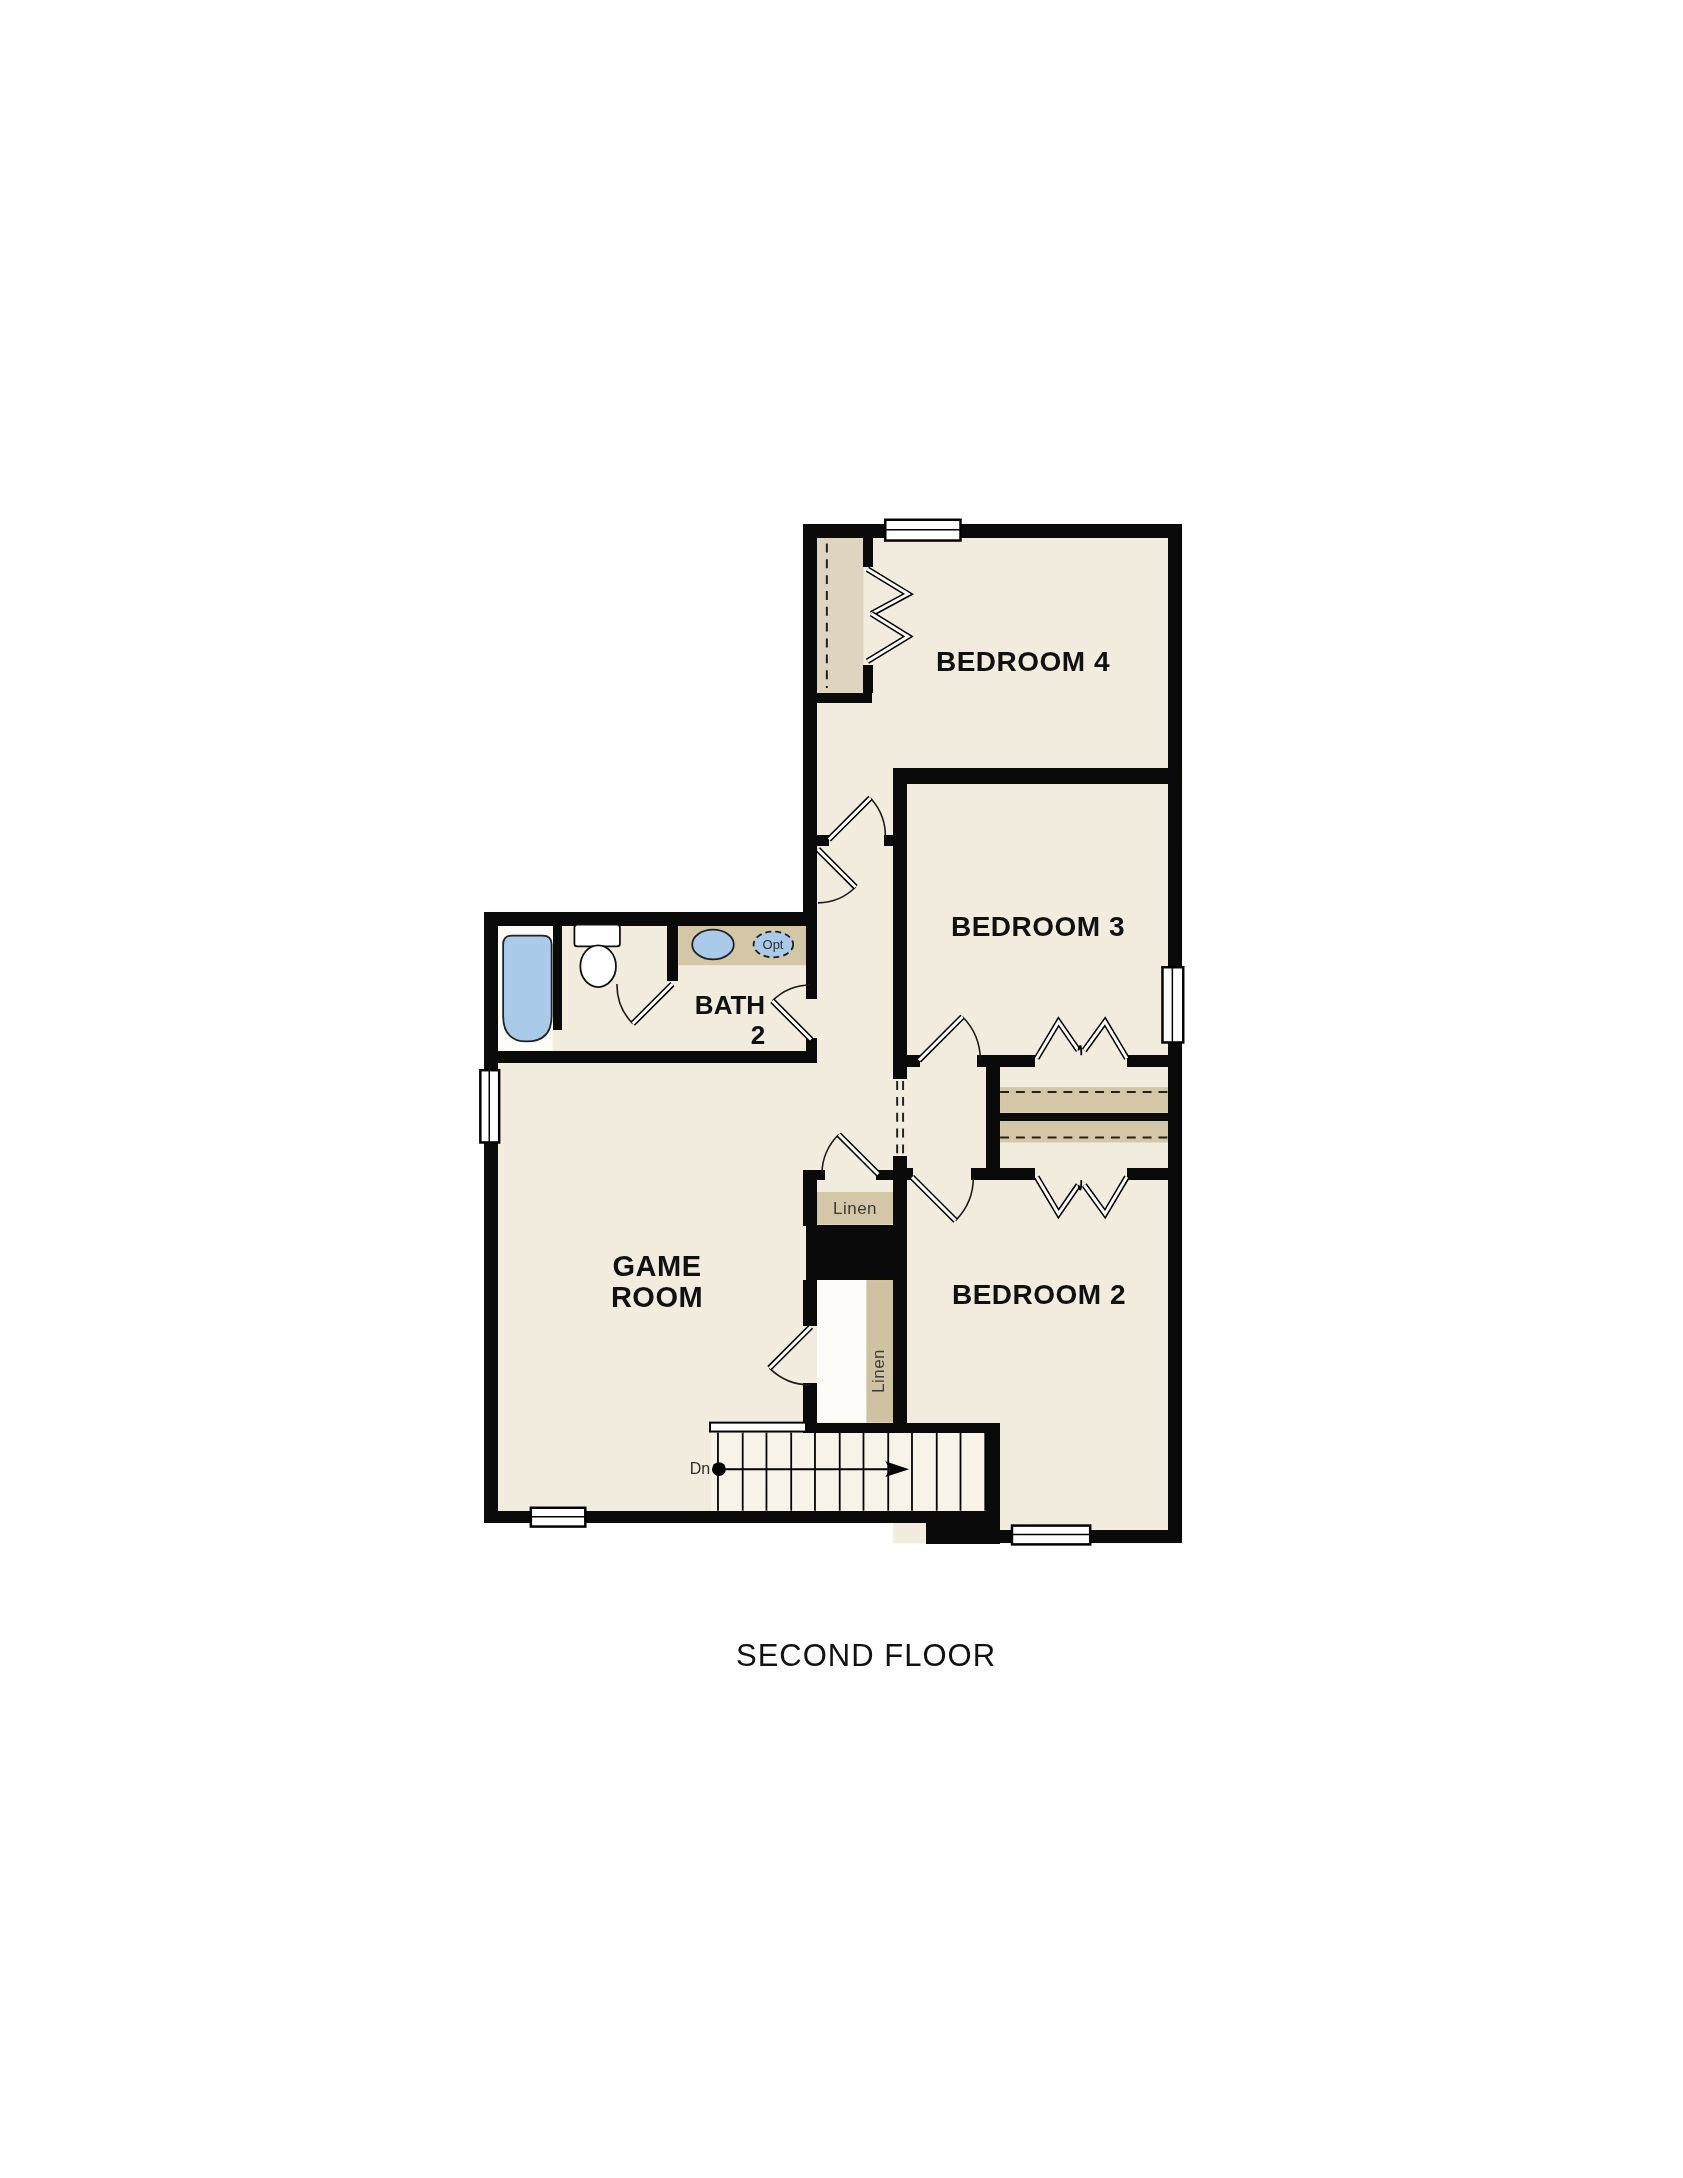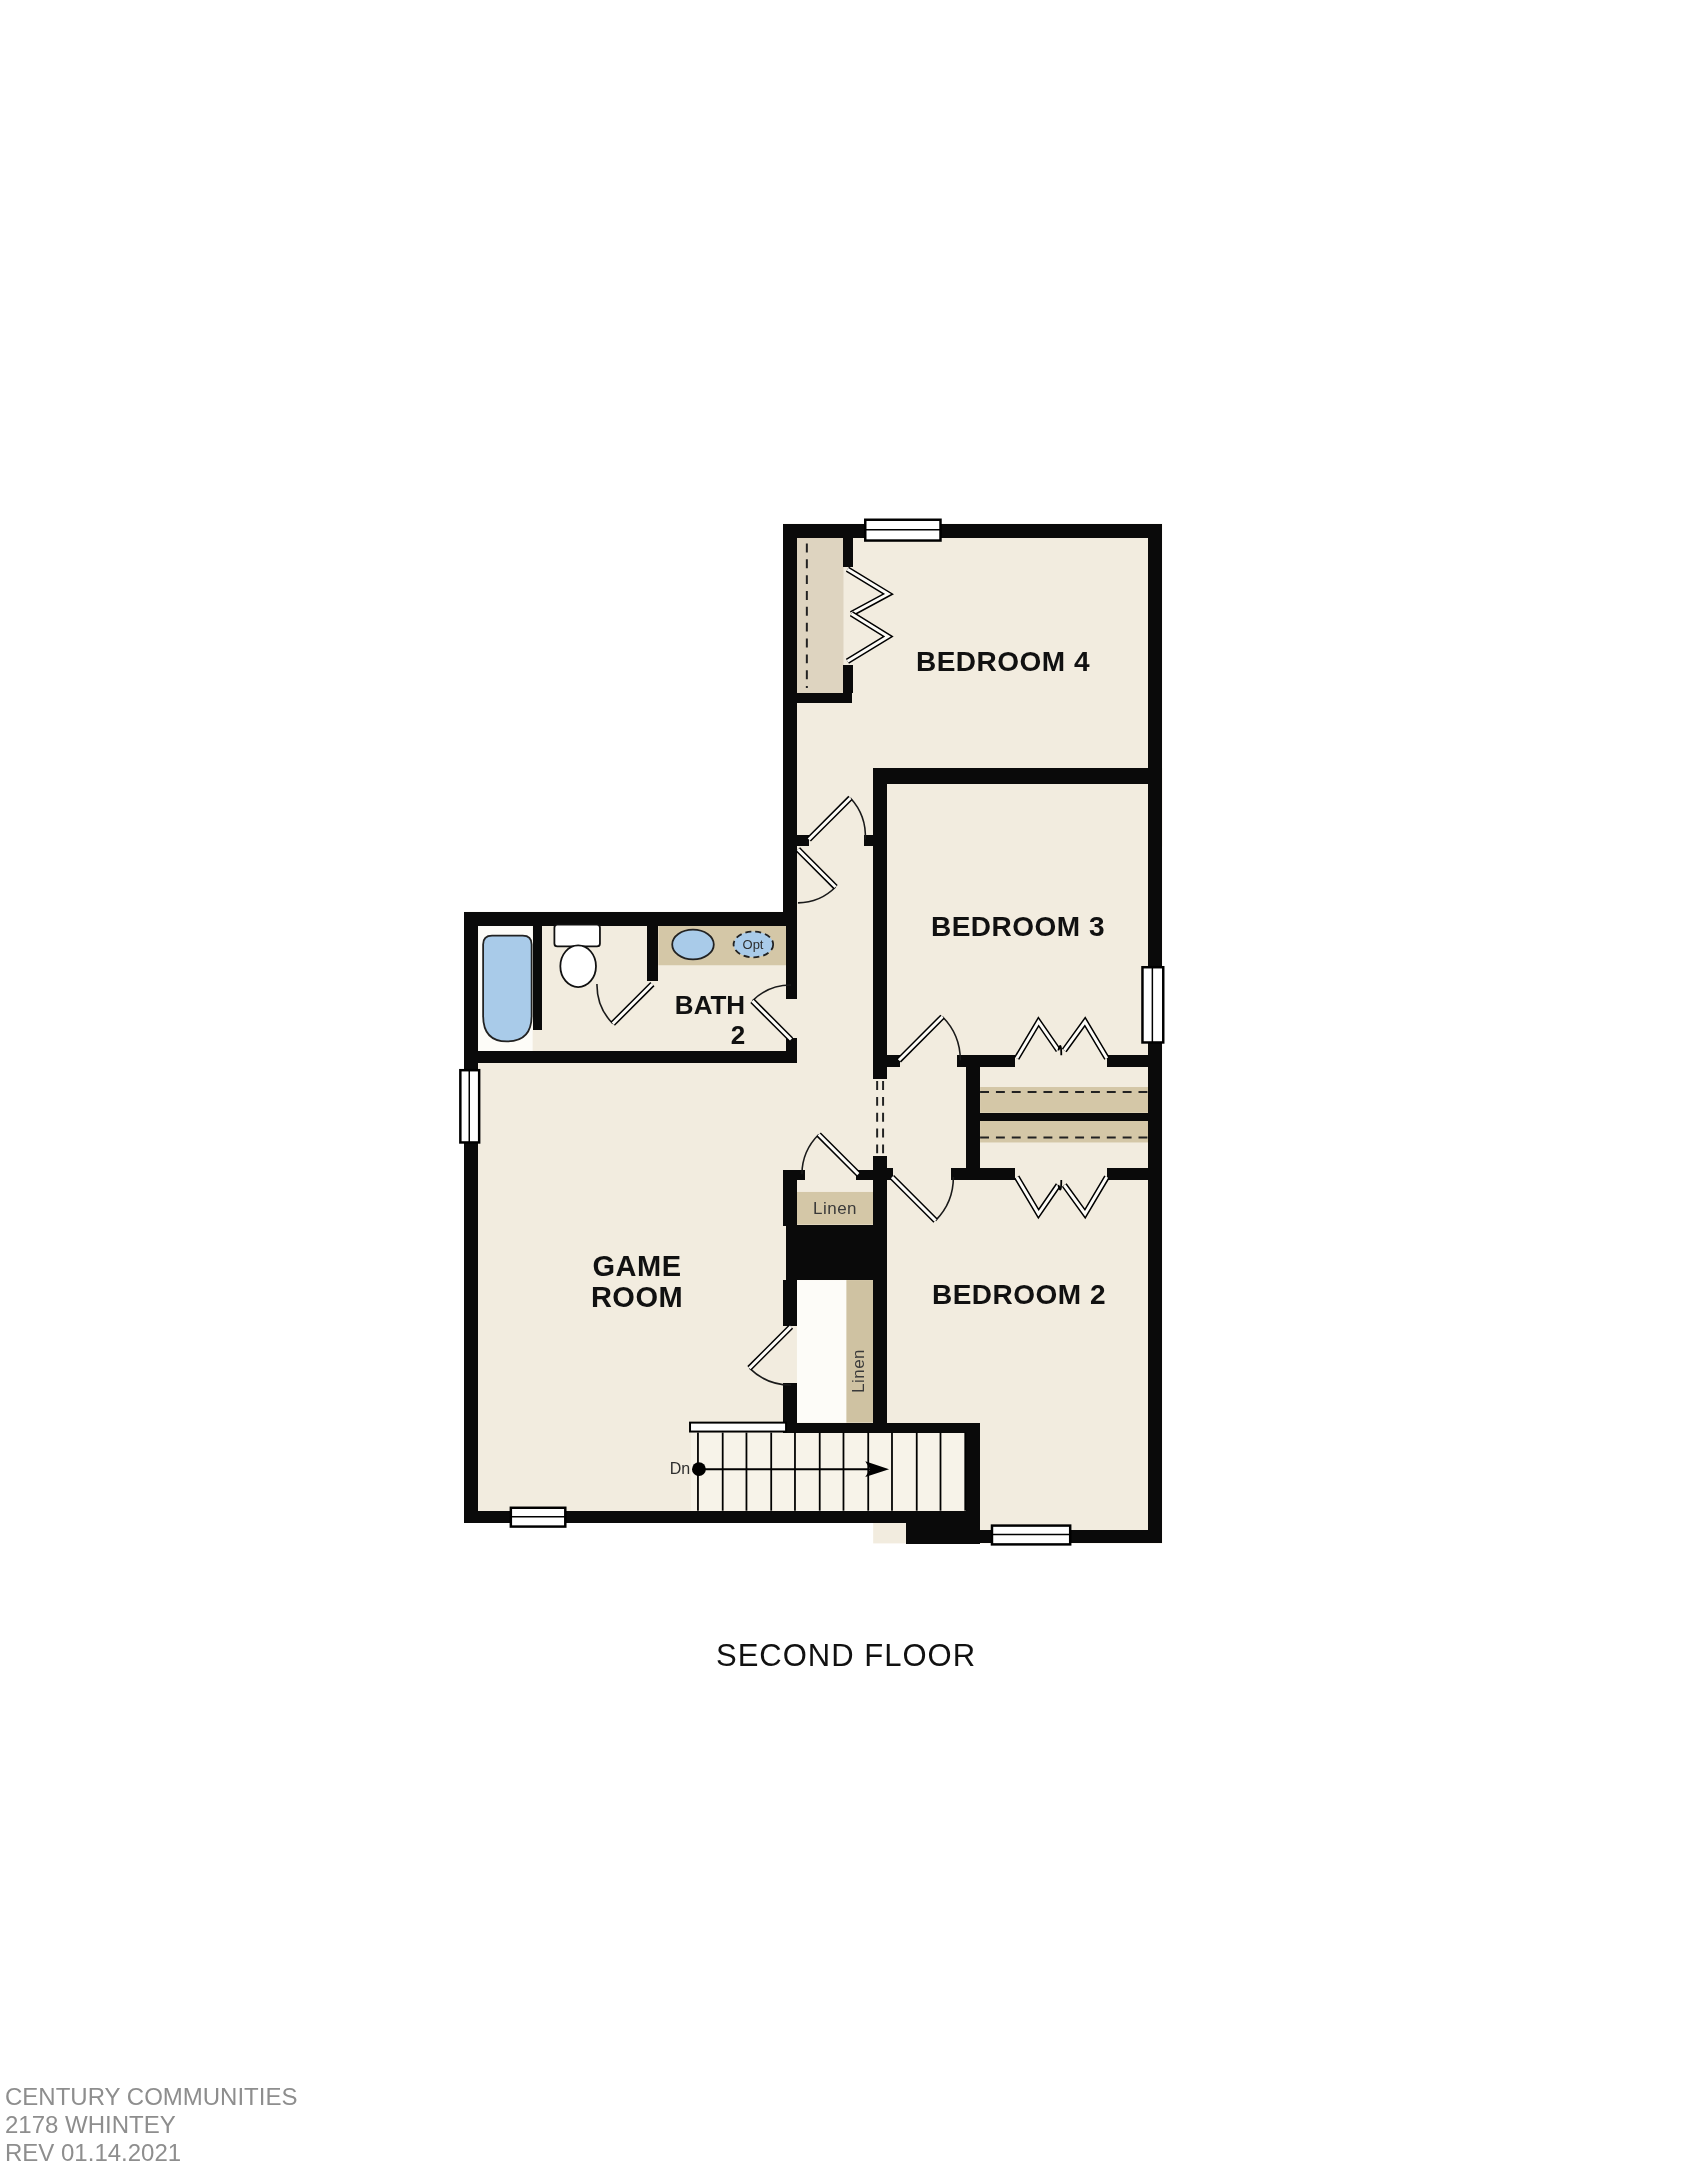--- a/index.html
+++ b/index.html
@@ -1,17 +1,17 @@
 <!DOCTYPE html>
 <html style="--floor: #f2ecdf; --wall: #0a0a0a; --casework-tan: #d4c7a7; --closet-tan: #ded4c0; --shelf-tan: #cfc2a2; --fixture-blue: #a9cbe9; --stair-floor: #f7f3e9; --footer-gray: #8e8e8e; --label-black: #111111; --linen-text: #3a3a3a;"><head>
 <meta charset="utf-8">
 <style>
   html,body{margin:0;padding:0;background:#ffffff;}
   #canvas{position:relative;width:1459px;height:2178px;background:#ffffff;overflow:hidden;
-          font-family:"Liberation Sans", sans-serif;}
+          font-family:"Liberation Sans", sans-serif;margin-left:20px;}
   #plan-svg{position:absolute;left:0;top:0;}
   .lbl{position:absolute;transform:translate(-50%,-50%);white-space:nowrap;
        color:var(--label-black);font-weight:bold;text-align:center;}
   .room-lbl{font-size:28px;letter-spacing:0.5px;}
   .two-line{line-height:31px;}
   .bath-lbl{font-size:26px;line-height:30px;text-align:right;}
   .small-lbl{font-size:17px;font-weight:normal;color:var(--linen-text);letter-spacing:0.5px;}
   .rot90{transform:translate(-50%,-50%) rotate(-90deg);}
   .opt-lbl{font-size:13px;font-weight:normal;color:#2e2e2e;}
   .dn-lbl{font-size:16px;font-weight:normal;color:#2e2e2e;}
@@ -248,20 +248,15 @@
     <div>BATH</div>
     <div>2</div>
   </div>
   <div class="lbl small-lbl" style="left:835px;top:1209px;">Linen</div>
   <div class="lbl small-lbl rot90" style="left:859px;top:1371px;">Linen</div>
   <div class="lbl opt-lbl" style="left:753px;top:944px;">Opt</div>
   <div class="lbl dn-lbl" style="left:680px;top:1469px;">Dn</div>
 
   <div id="title">SECOND FLOOR</div>
 
-  <div id="footer">
-    <div>CENTURY COMMUNITIES</div>
-    <div>2178 WHINTEY</div>
-    <div>REV 01.14.2021</div>
-  </div>
 
 </div>
 
 
 </body></html>

